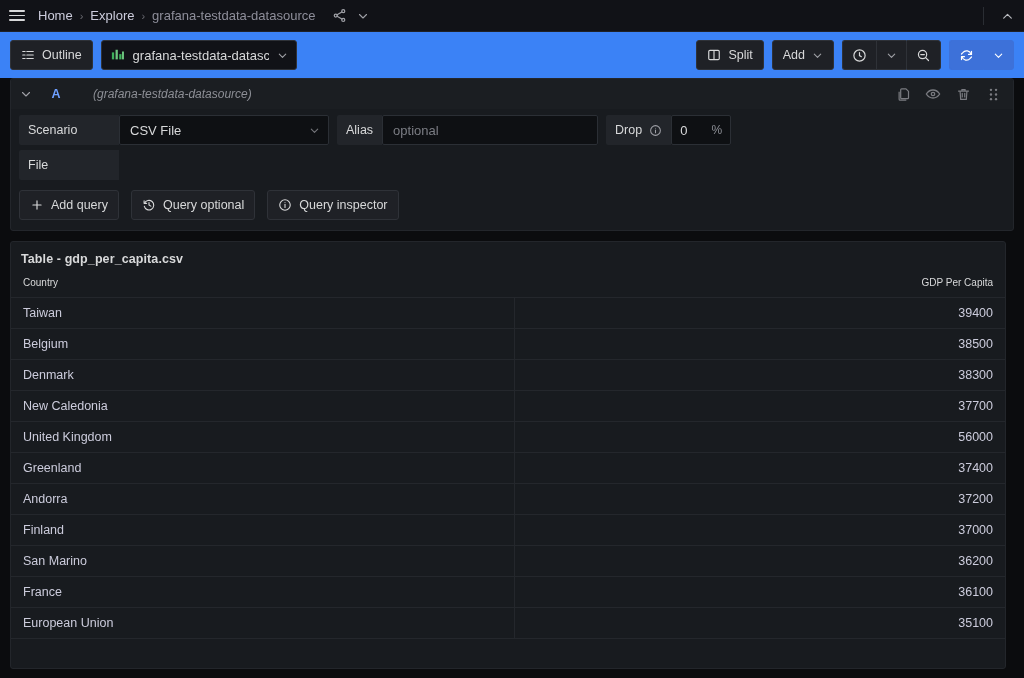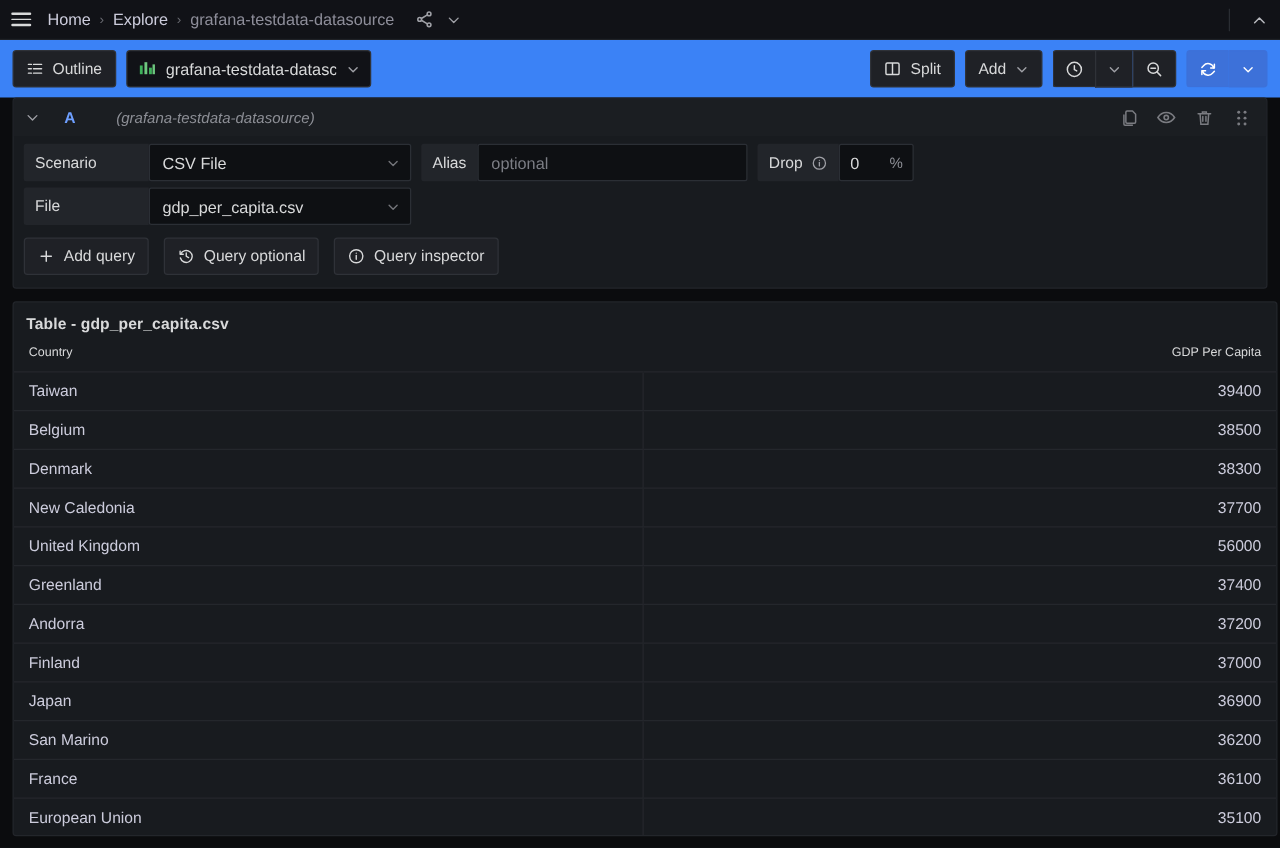--- a/index.html
+++ b/index.html
@@ -146,21 +146,21 @@
     padding: 0 8px;
     color: #d8d9da; font-size: 13px;
   }
   .num-wrap .suffix { color: #8d8f96; font-size: 12px; }
   .gap8 { width: 8px; }
 
   .qbuttons { display: flex; align-items: center; gap: 12px; margin-top: 10px; }
 
   
   #panel {
-    margin: 10px 2px 0 10px;
+    margin: 10px 18px 0 10px;
     background: #181b1f;
     border: 1px solid #23262b;
     border-radius: 3px;
     height: 428px;
     overflow: hidden;
   }
   .panel-title {
     font-size: 12.5px; font-weight: 600; color: #d8d9da;
     padding: 10px 0 0 10px;
     letter-spacing: .1px;
@@ -401,28 +401,20 @@
         </span>
       </span>
       <span class="num-wrap">
         <span>0</span>
         <span class="suffix">%</span>
       </span>
     </div>
 
     <div class="field-row">
       <span class="flabel w100">File</span>
-      <span class="fselect file">
-        <span class="val">gdp_per_capita.csv</span>
-        <span class="cv">
-          <svg width="11" height="11" viewBox="0 0 24 24" fill="none" stroke="#9fa0a6" stroke-width="2.4" stroke-linecap="round" stroke-linejoin="round">
-              <path d="M5 9l7 7 7-7"></path>
-            </svg>
-        </span>
-      </span>
     </div>
 
     <div class="qbuttons">
       <div class="btn">
         <span class="ic">
           <svg width="14" height="14" viewBox="0 0 24 24" fill="none" stroke="#d8d9da" stroke-width="2" stroke-linecap="round">
               <path d="M12 5v14M5 12h14"></path>
             </svg>
         </span>
         <span>Add query</span>
@@ -492,24 +484,20 @@
         </tr>
         <tr>
           <td>Andorra</td>
           <td class="num">37200</td>
         </tr>
         <tr>
           <td>Finland</td>
           <td class="num">37000</td>
         </tr>
         <tr>
-          <td>Japan</td>
-          <td class="num">36900</td>
-        </tr>
-        <tr>
           <td>San Marino</td>
           <td class="num">36200</td>
         </tr>
         <tr>
           <td>France</td>
           <td class="num">36100</td>
         </tr>
         <tr>
           <td>European Union</td>
           <td class="num">35100</td>

